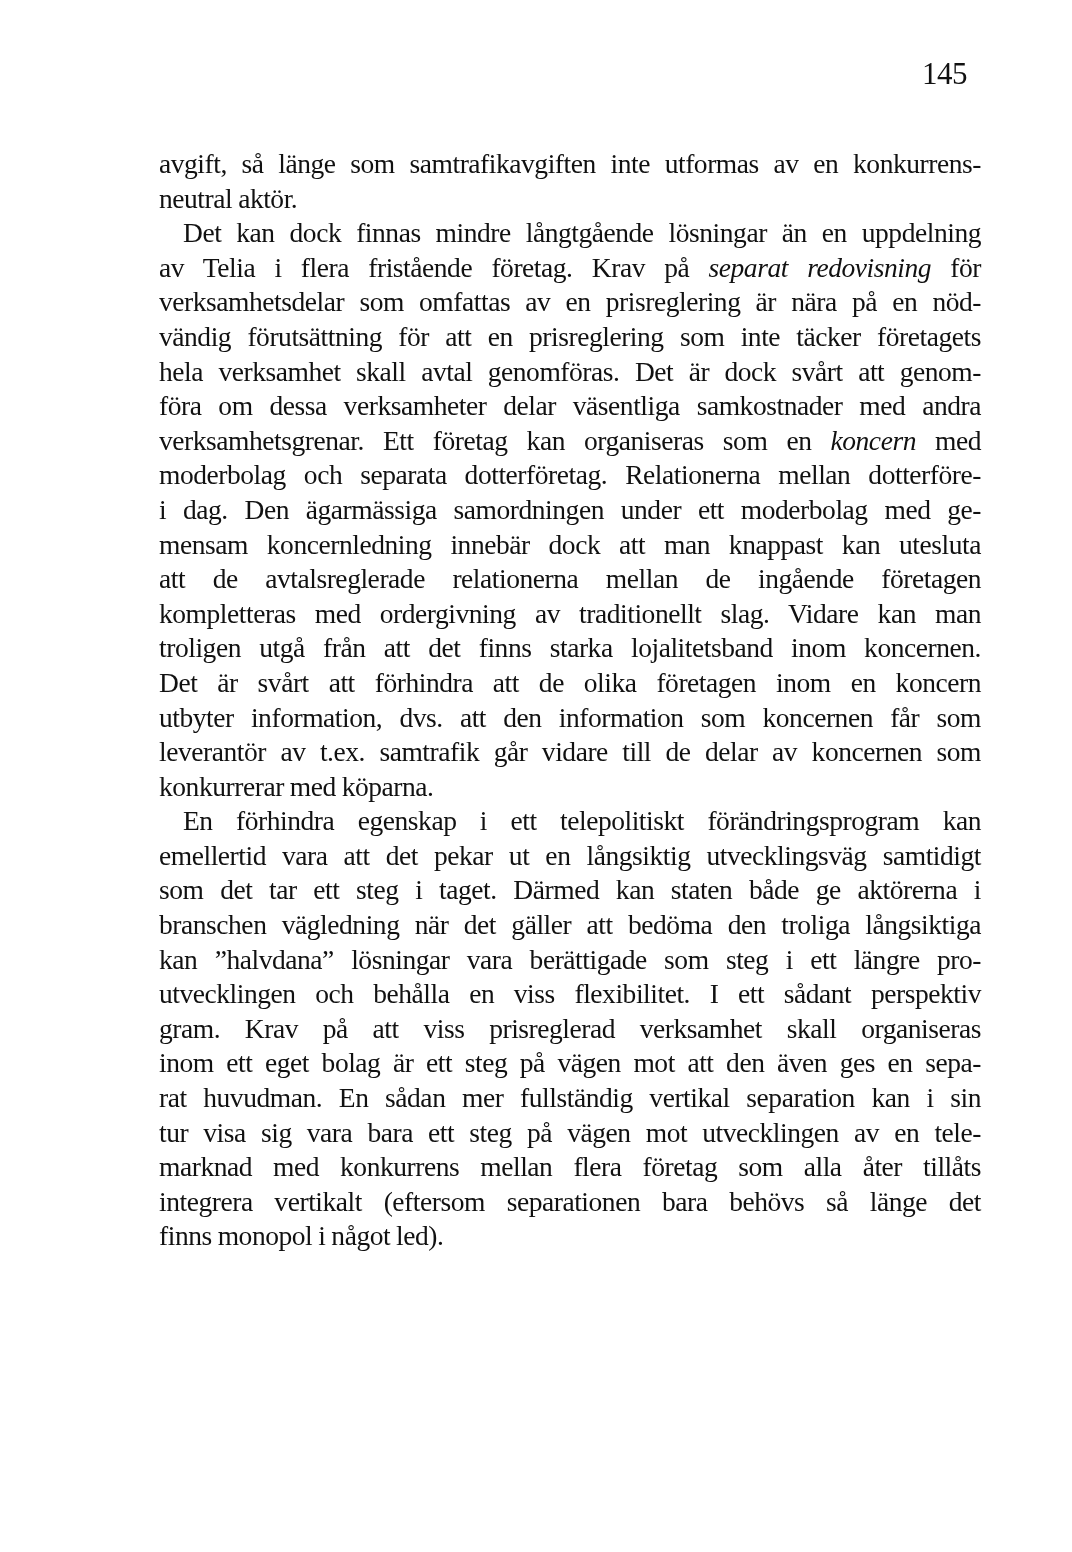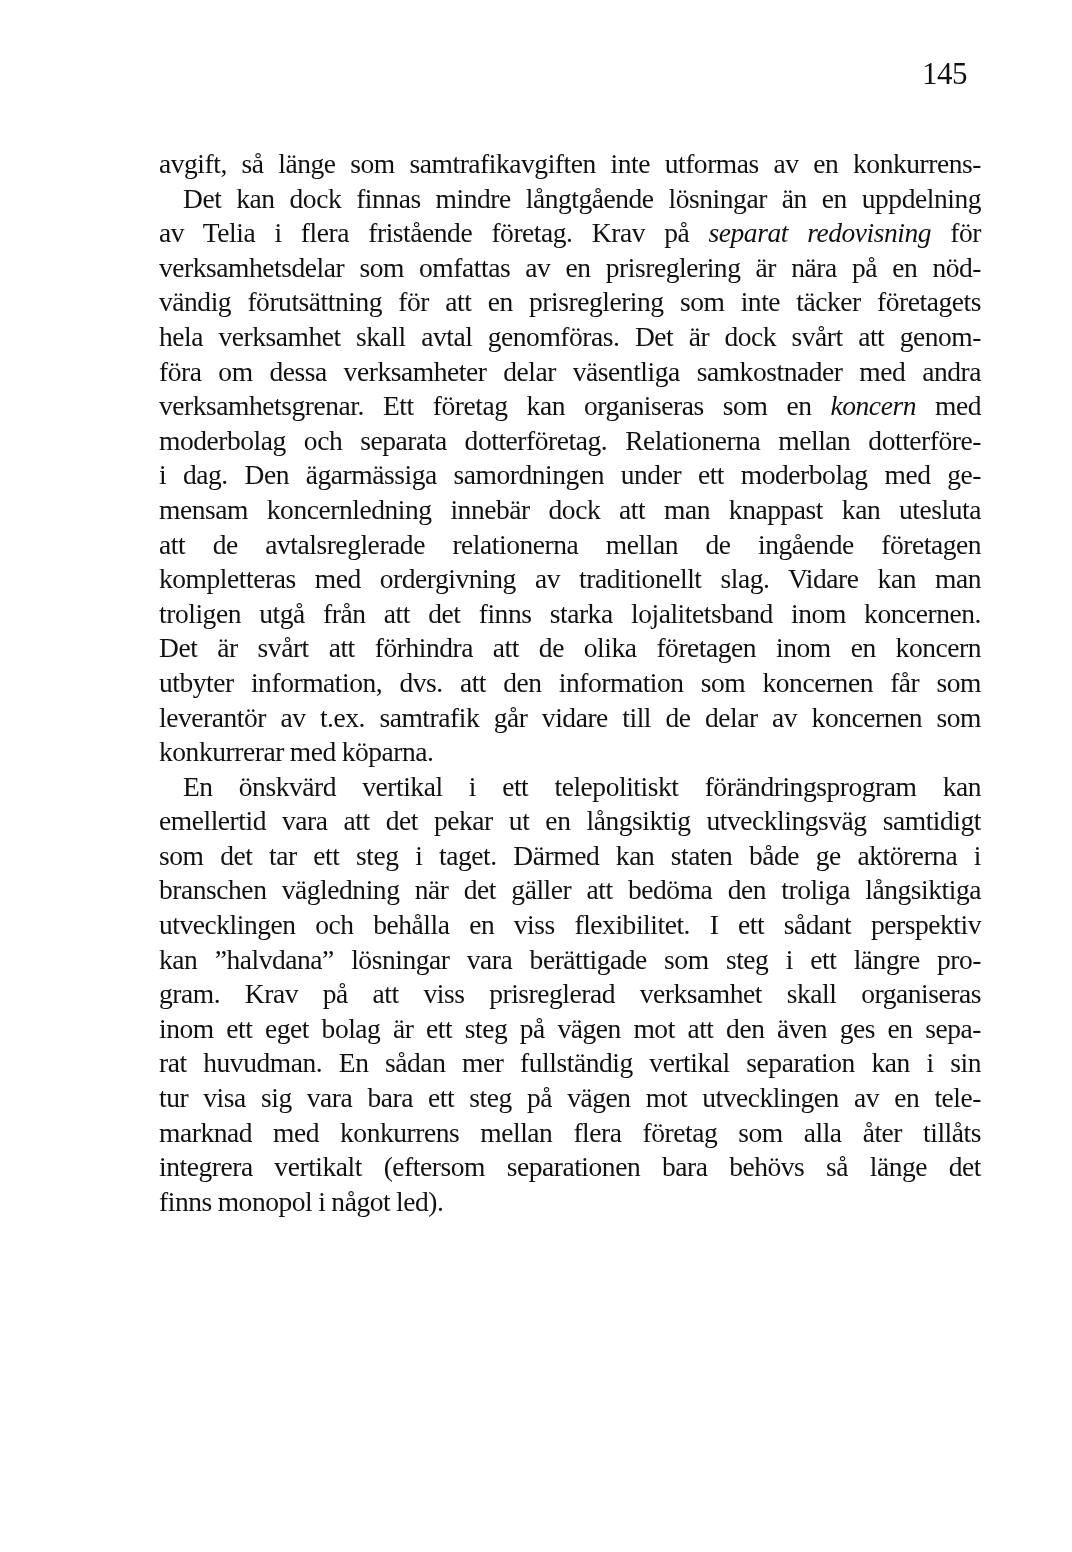--- a/index.html
+++ b/index.html
@@ -56,20 +56,21 @@
     }
   </style>
 </head>
 <body>
 
 <div class="page-number">145</div>
 
 <div class="text-column" id="text-column">
     <div class="paragraph">
       <span class="line" style="display: block;"><span>avgift, så länge som samtrafikavgiften inte utformas av en konkurrens-</span></span>
+      <span class="line last" style="display: block;"><span>neutral aktör.</span></span>
     </div>
     <div class="paragraph">
       <span class="line indent" style="display: block;"><span>Det kan dock finnas mindre långtgående lösningar än en uppdelning</span></span>
       <span class="line" style="display: block;"><span>av Telia i flera fristående företag. Krav på </span><span class="it">separat redovisning</span><span> för</span></span>
       <span class="line" style="display: block;"><span>verksamhetsdelar som omfattas av en prisreglering är nära på en nöd-</span></span>
       <span class="line" style="display: block;"><span>vändig förutsättning för att en prisreglering som inte täcker företagets</span></span>
       <span class="line" style="display: block;"><span>hela verksamhet skall avtal genomföras. Det är dock svårt att genom-</span></span>
       <span class="line" style="display: block;"><span>föra om dessa verksamheter delar väsentliga samkostnader med andra</span></span>
       <span class="line" style="display: block;"><span>verksamhetsgrenar. Ett företag kan organiseras som en </span><span class="it">koncern</span><span> med</span></span>
       <span class="line" style="display: block;"><span>moderbolag och separata dotterföretag. Relationerna mellan dotterföre-</span></span>
@@ -77,26 +78,26 @@
       <span class="line" style="display: block;"><span>mensam koncernledning innebär dock att man knappast kan utesluta</span></span>
       <span class="line" style="display: block;"><span>att de avtalsreglerade relationerna mellan de ingående företagen</span></span>
       <span class="line" style="display: block;"><span>kompletteras med ordergivning av traditionellt slag. Vidare kan man</span></span>
       <span class="line" style="display: block;"><span>troligen utgå från att det finns starka lojalitetsband inom koncernen.</span></span>
       <span class="line" style="display: block;"><span>Det är svårt att förhindra att de olika företagen inom en koncern</span></span>
       <span class="line" style="display: block;"><span>utbyter information, dvs. att den information som koncernen får som</span></span>
       <span class="line" style="display: block;"><span>leverantör av t.ex. samtrafik går vidare till de delar av koncernen som</span></span>
       <span class="line last" style="display: block;"><span>konkurrerar med köparna.</span></span>
     </div>
     <div class="paragraph">
-      <span class="line indent" style="display: block;"><span>En önskvärd vertikal i ett telepolitiskt förändringsprogram kan</span></span>
+      <span class="line indent" style="display: block;"><span>En förhindra egenskap i ett telepolitiskt förändringsprogram kan</span></span>
       <span class="line" style="display: block;"><span>emellertid vara att det pekar ut en långsiktig utvecklingsväg samtidigt</span></span>
       <span class="line" style="display: block;"><span>som det tar ett steg i taget. Därmed kan staten både ge aktörerna i</span></span>
       <span class="line" style="display: block;"><span>branschen vägledning när det gäller att bedöma den troliga långsiktiga</span></span>
+      <span class="line" style="display: block;"><span>kan ”halvdana” lösningar vara berättigade som steg i ett längre pro-</span></span>
       <span class="line" style="display: block;"><span>utvecklingen och behålla en viss flexibilitet. I ett sådant perspektiv</span></span>
-      <span class="line" style="display: block;"><span>kan ”halvdana” lösningar vara berättigade som steg i ett längre pro-</span></span>
       <span class="line" style="display: block;"><span>gram. Krav på att viss prisreglerad verksamhet skall organiseras</span></span>
       <span class="line" style="display: block;"><span>inom ett eget bolag är ett steg på vägen mot att den även ges en sepa-</span></span>
       <span class="line" style="display: block;"><span>rat huvudman. En sådan mer fullständig vertikal separation kan i sin</span></span>
       <span class="line" style="display: block;"><span>tur visa sig vara bara ett steg på vägen mot utvecklingen av en tele-</span></span>
       <span class="line" style="display: block;"><span>marknad med konkurrens mellan flera företag som alla åter tillåts</span></span>
       <span class="line" style="display: block;"><span>integrera vertikalt (eftersom separationen bara behövs så länge det</span></span>
       <span class="line last" style="display: block;"><span>finns monopol i något led).</span></span>
     </div>
   </div>
 

